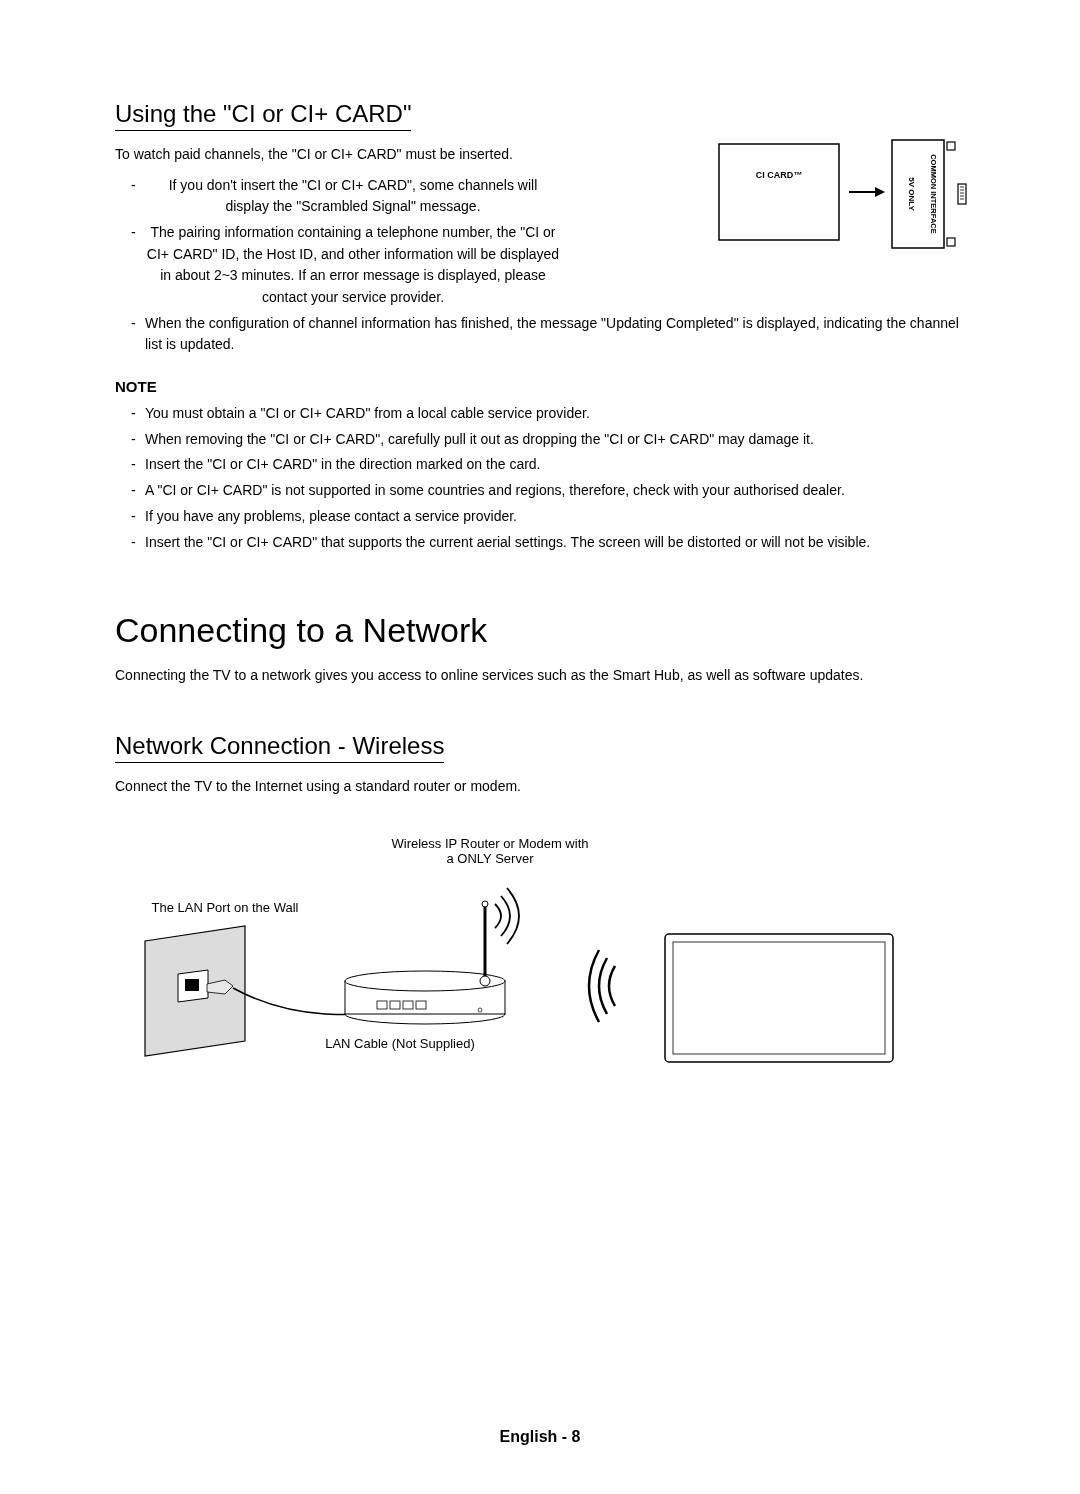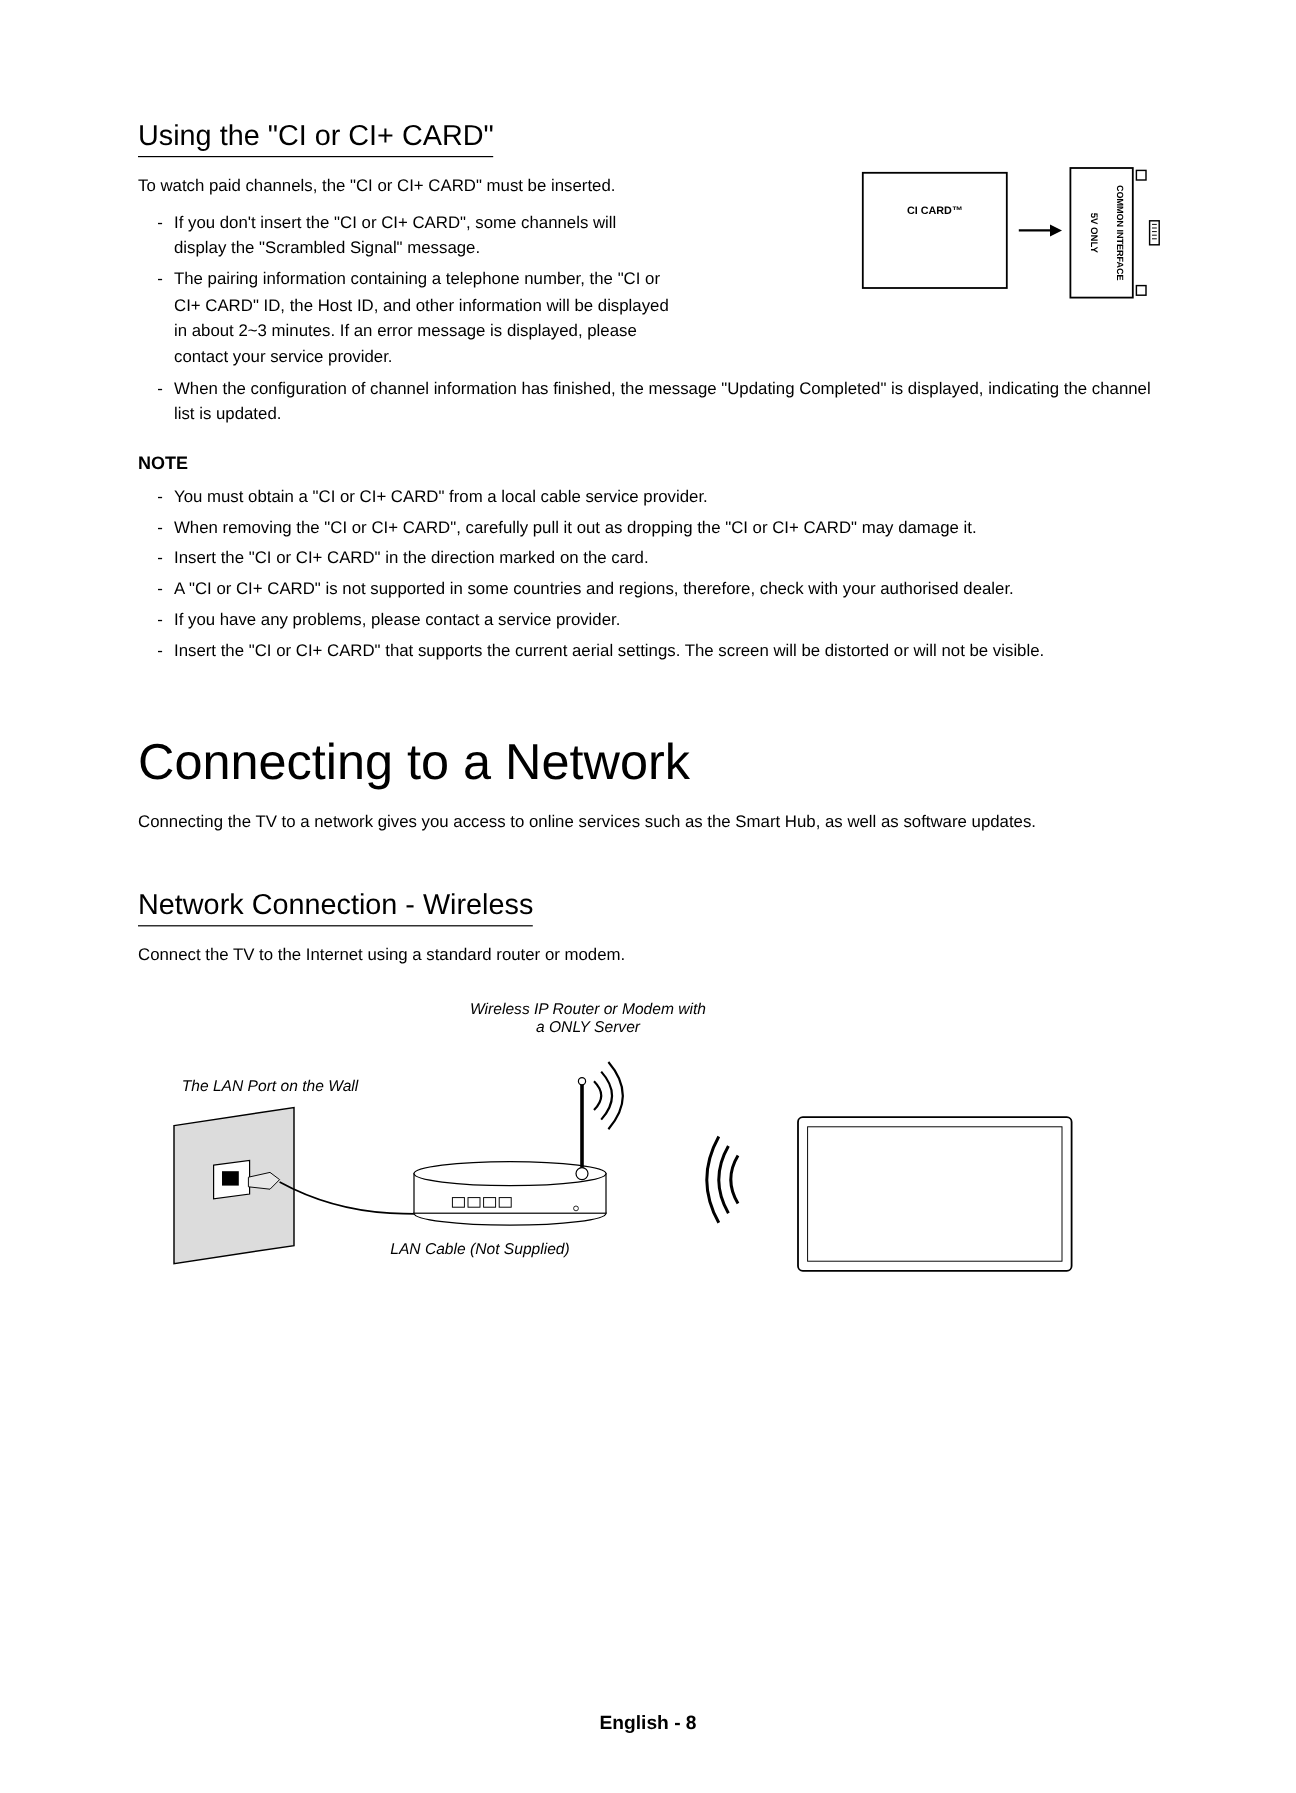--- a/index.html
+++ b/index.html
@@ -41,46 +41,46 @@
       padding-left: 14px;
     }
     .bullet-list li::before {
       content: "-";
       position: absolute;
       left: 0;
       top: 0;
     }
     .constrained li {
       max-width: 430px;
+      text-align: center;
     }
     .note-heading {
       font-size: 15px;
       font-weight: bold;
       margin-top: 22px;
       margin-bottom: 8px;
     }
     .main-heading {
-      font-size: 42px;
+      font-size: 34px;
       font-weight: normal;
       margin-top: 58px;
       margin-bottom: 16px;
     }
     .diagram-ci {
       position: absolute;
       top: 138px;
       right: 113px;
       width: 250px;
       height: 122px;
     }
     .diagram-wireless {
-      margin-top: 28px;
+      margin-top: 40px;
       width: 100%;
       height: 230px;
       position: relative;
-      font-style: italic;
     }
     .page-footer {
       position: absolute;
       bottom: 48px;
       left: 0;
       right: 0;
       text-align: center;
       font-size: 16px;
       font-weight: bold;
     }

